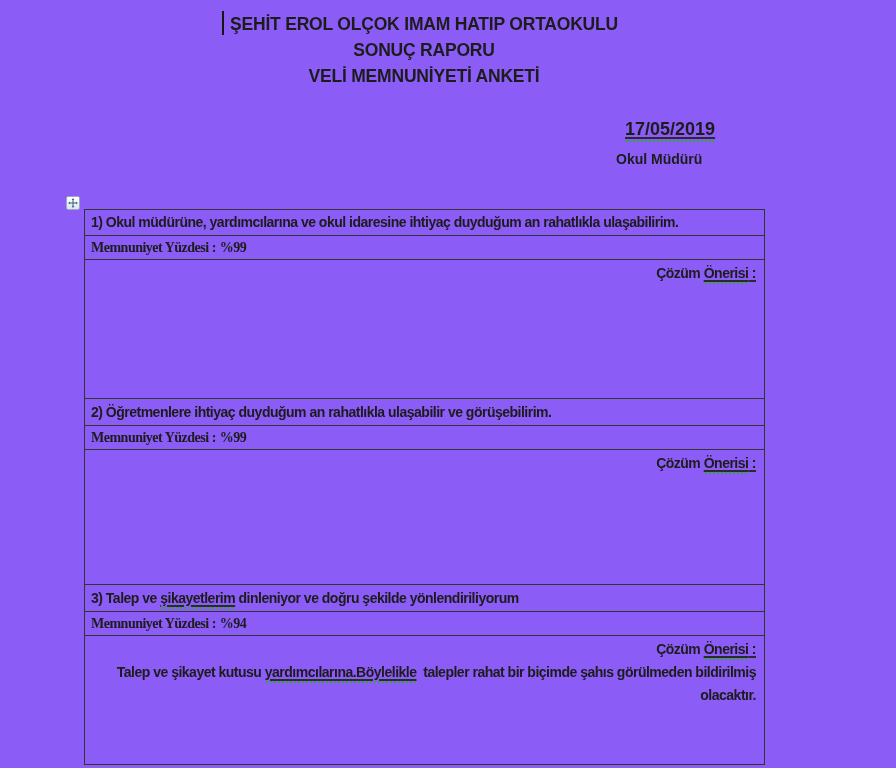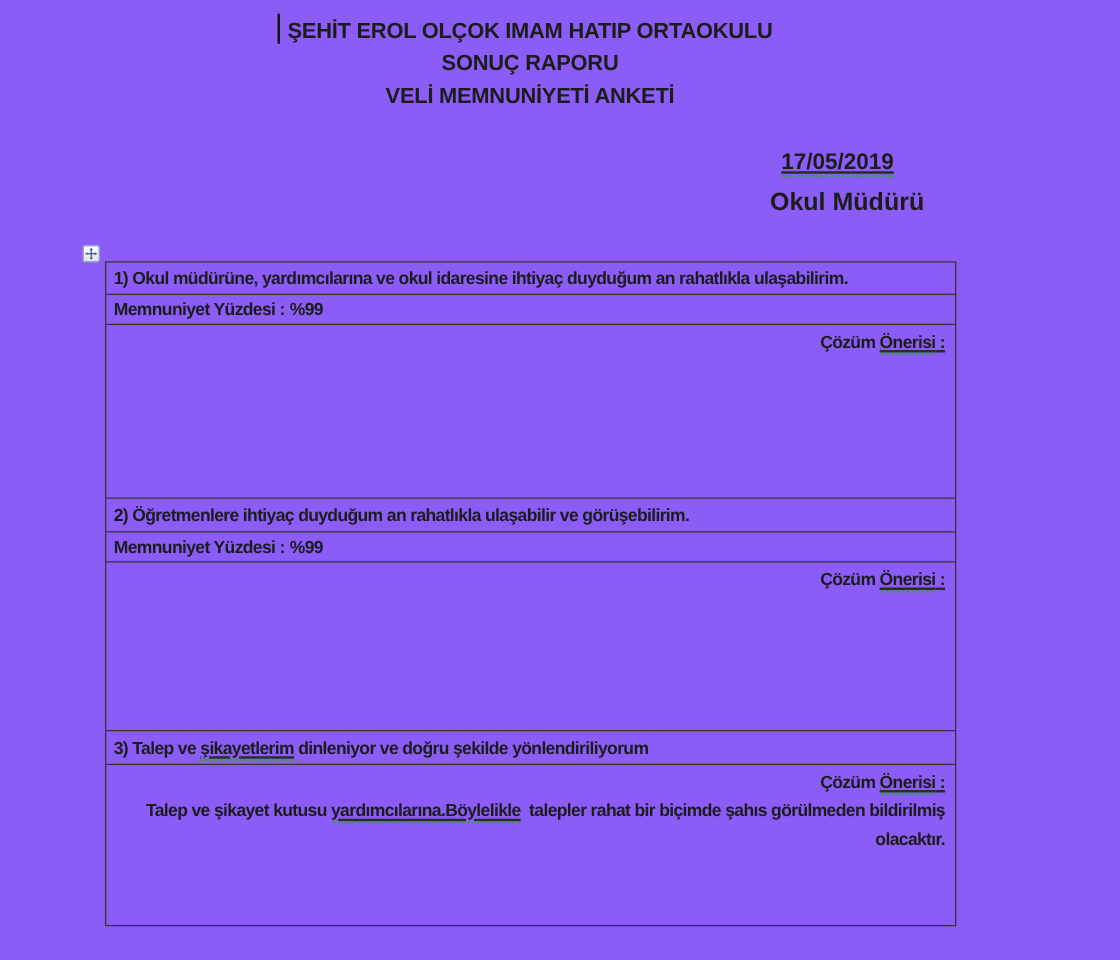--- a/index.html
+++ b/index.html
@@ -8,21 +8,21 @@
     font-family:"Liberation Sans",sans-serif;font-weight:700;color:#1c1c1c;
   }
   
   .title-block{
     position:absolute;top:11px;left:0;width:848px;text-align:center;
     font-size:17.5px;line-height:26px;letter-spacing:-0.2px;
   }
   .text-cursor{position:absolute;left:222px;top:11px;width:2px;height:24px;background:#151515;}
   
   .date-line{position:absolute;left:625px;top:119px;font-size:18px;}
-  .sig-line{position:absolute;left:616px;top:151px;font-size:20px;}
+  .sig-line{position:absolute;left:616px;top:151px;font-size:14px;}
   
   .u{text-decoration:underline;text-decoration-thickness:1.5px;text-underline-offset:2px;text-decoration-color:#2a2a2a;}
   .sq{position:relative;}
   .sq::after{
     content:"";position:absolute;left:1px;right:1px;bottom:-3px;
     border-bottom:2px dotted #35a33c;
   }
   
   .move-handle{
     position:absolute;left:66px;top:196px;width:14px;height:14px;box-sizing:border-box;
@@ -33,21 +33,21 @@
   .move-handle svg{width:10px;height:10px;display:block;}
   
   .survey-table{
     position:absolute;left:84px;top:209px;width:681px;box-sizing:border-box;
     border:1.5px solid #333333;font-size:14px;letter-spacing:-0.5px;
   }
   .row{box-sizing:border-box;border-top:1.5px solid #333333;padding-left:6px;overflow:hidden;}
   .row.first{border-top:none;}
   .row.q{height:27px;line-height:26px;white-space:nowrap;}
   .row.q.first{height:25px;line-height:24px;}
-  .row.m{height:24px;line-height:23px;}
+  .row.m{height:24px;line-height:23px;font-family:Liberation Serif, serif;}
   .row.c{line-height:23px;padding-top:2px;padding-right:8px;text-align:right;}
   .row.c1{height:139px;}
   .row.c2{height:135px;}
   .row.c3{height:129px;}
   .sat-value{margin-left:4px;}
 </style>
 </head>
 <body>
 
 <div class="screen">
@@ -100,19 +100,22 @@
       <span>Memnuniyet Yüzdesi :</span><span class="sat-value">%99</span>
     </div>
     <div class="row c c2">
       <span><span>Çözüm </span><span class="u"><span class="sq">Önerisi</span><span> :</span></span></span>
       <div></div>
     </div>
 
     <div class="row q">
       <span><span>3) Talep ve </span><span class="u sq">şikayetlerim</span><span> dinleniyor ve doğru şekilde yönlendiriliyorum</span></span>
     </div>
+    <div class="row m">
+      <span>Memnuniyet Yüzdesi :</span><span class="sat-value">%94</span>
+    </div>
     <div class="row c c3">
       <span><span>Çözüm </span><span class="u"><span class="sq">Önerisi</span><span> :</span></span></span>
       <div><span>Talep ve şikayet kutusu </span><span class="u sq">yardımcılarına.Böylelikle</span><span>&nbsp; talepler rahat bir biçimde şahıs görülmeden bildirilmiş olacaktır.</span></div>
     </div>
 
   </div>
 </div>
 
 </body></html>

